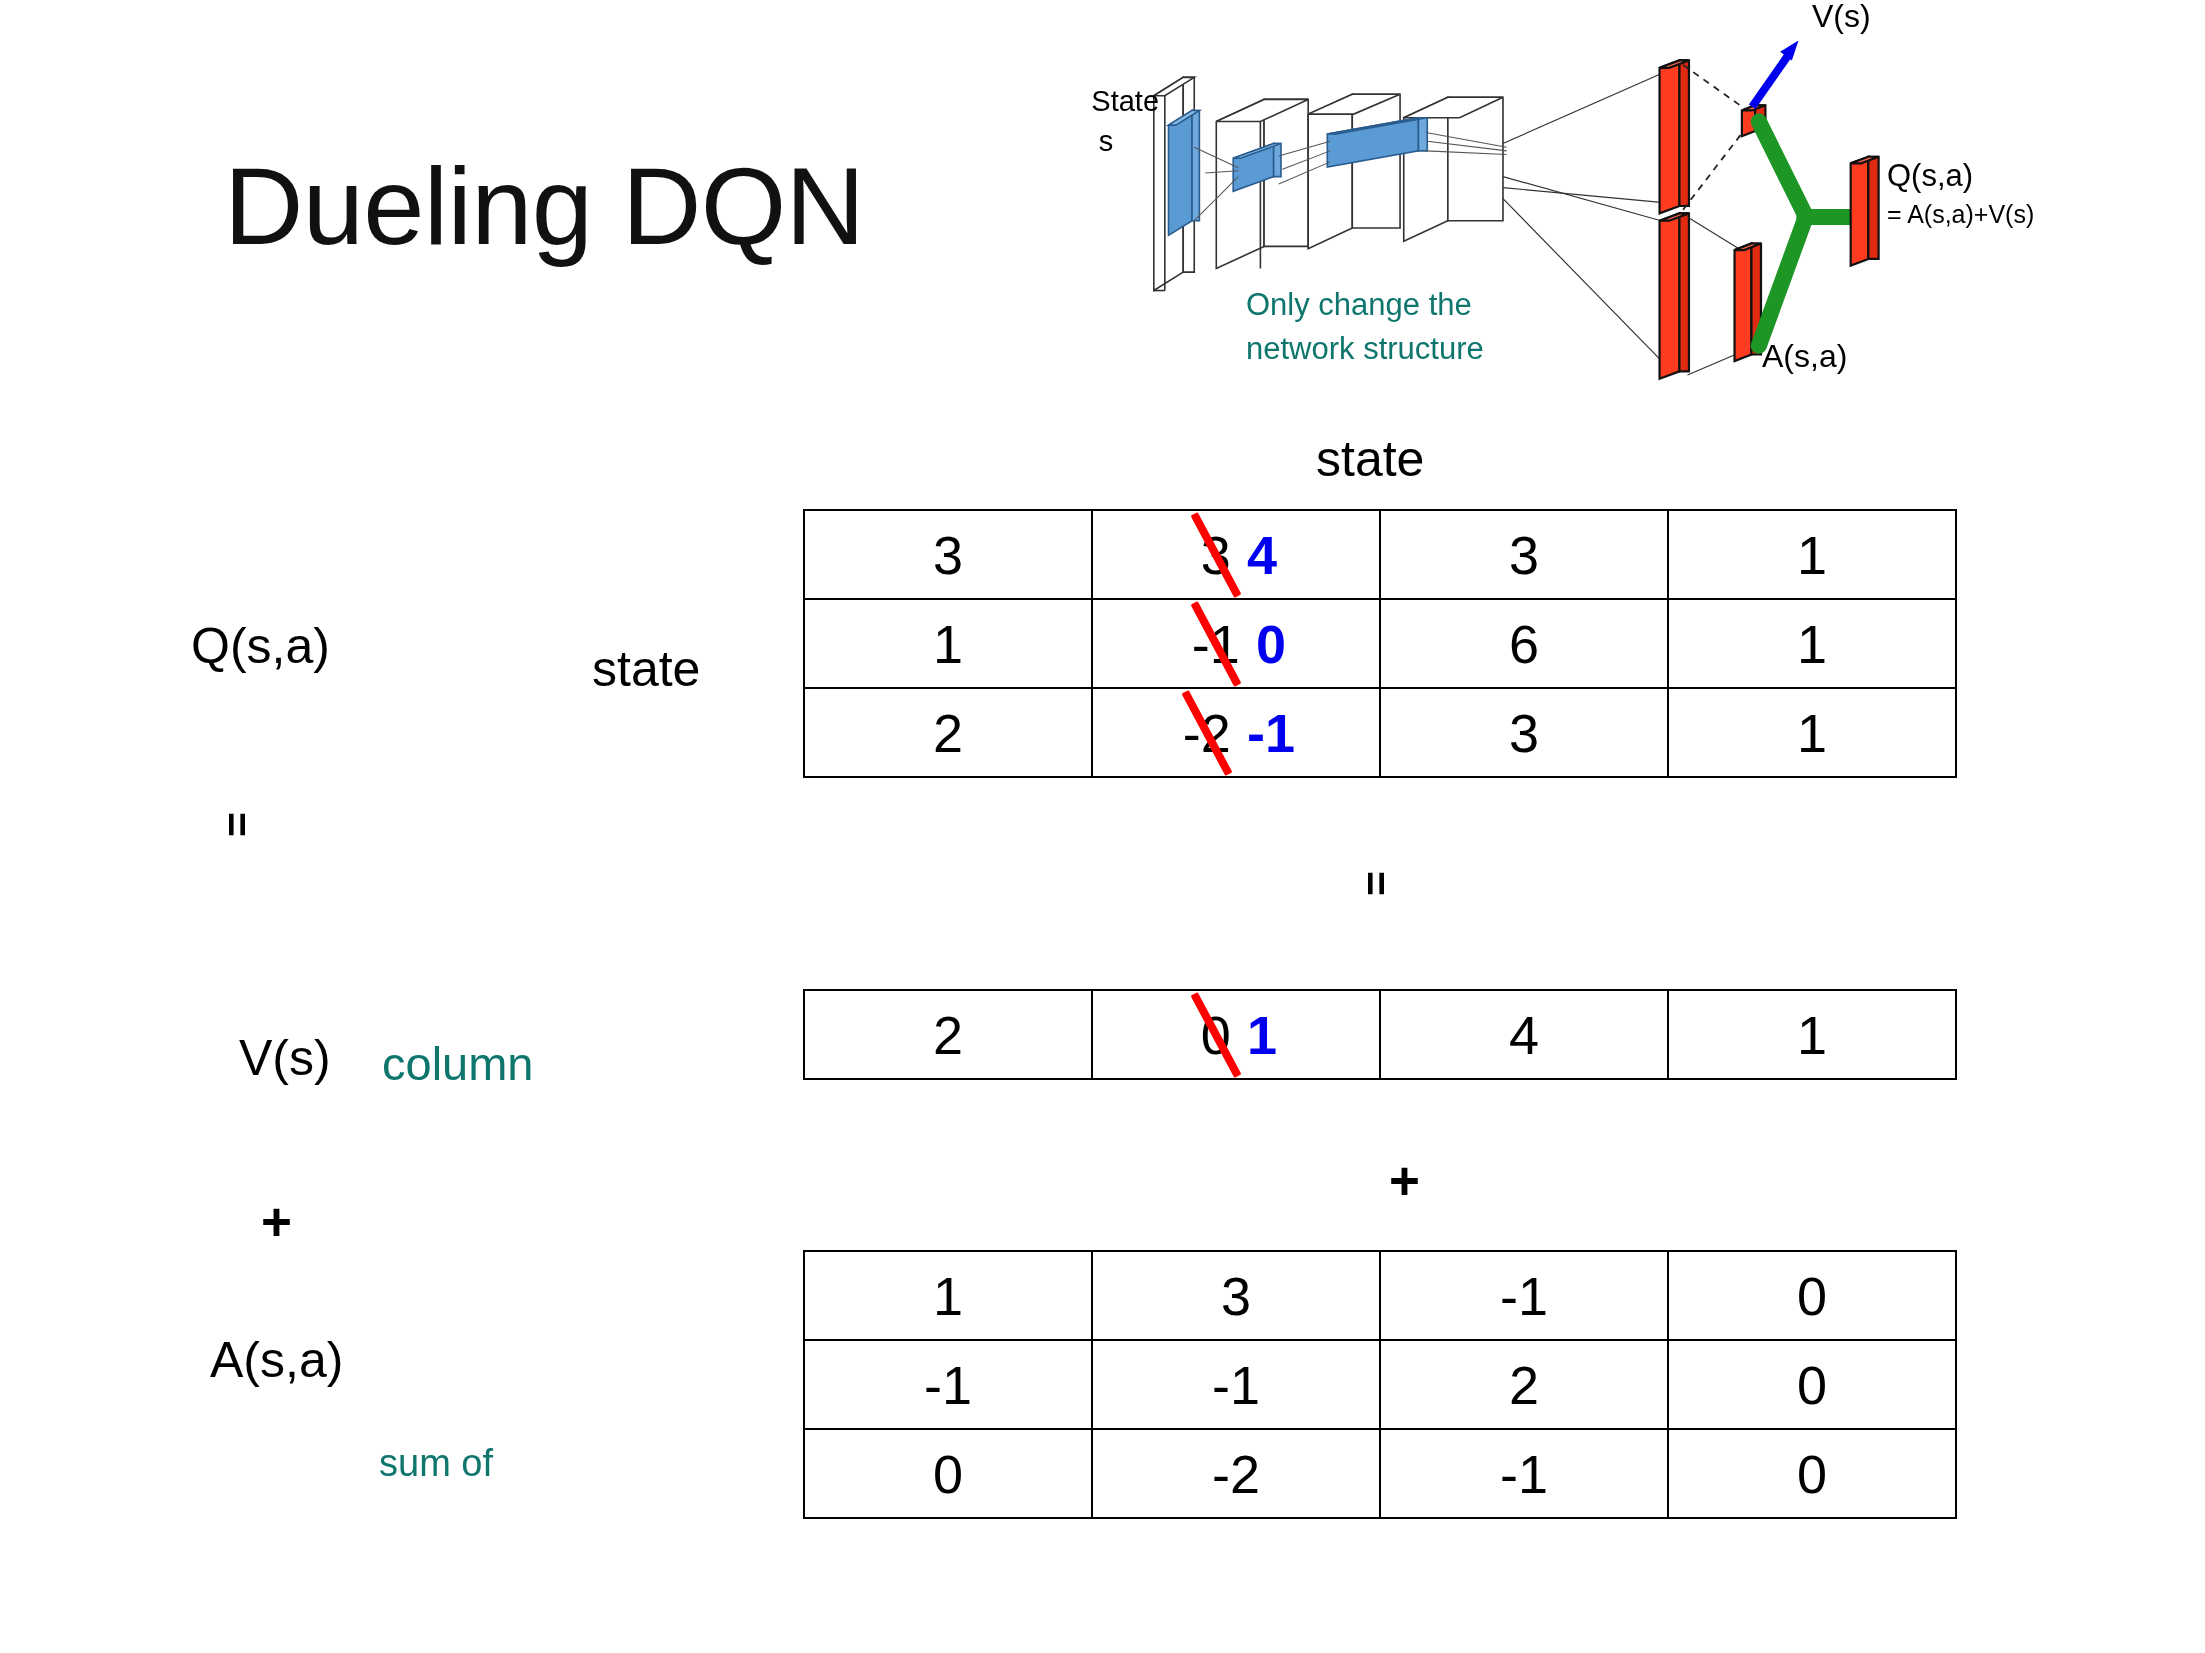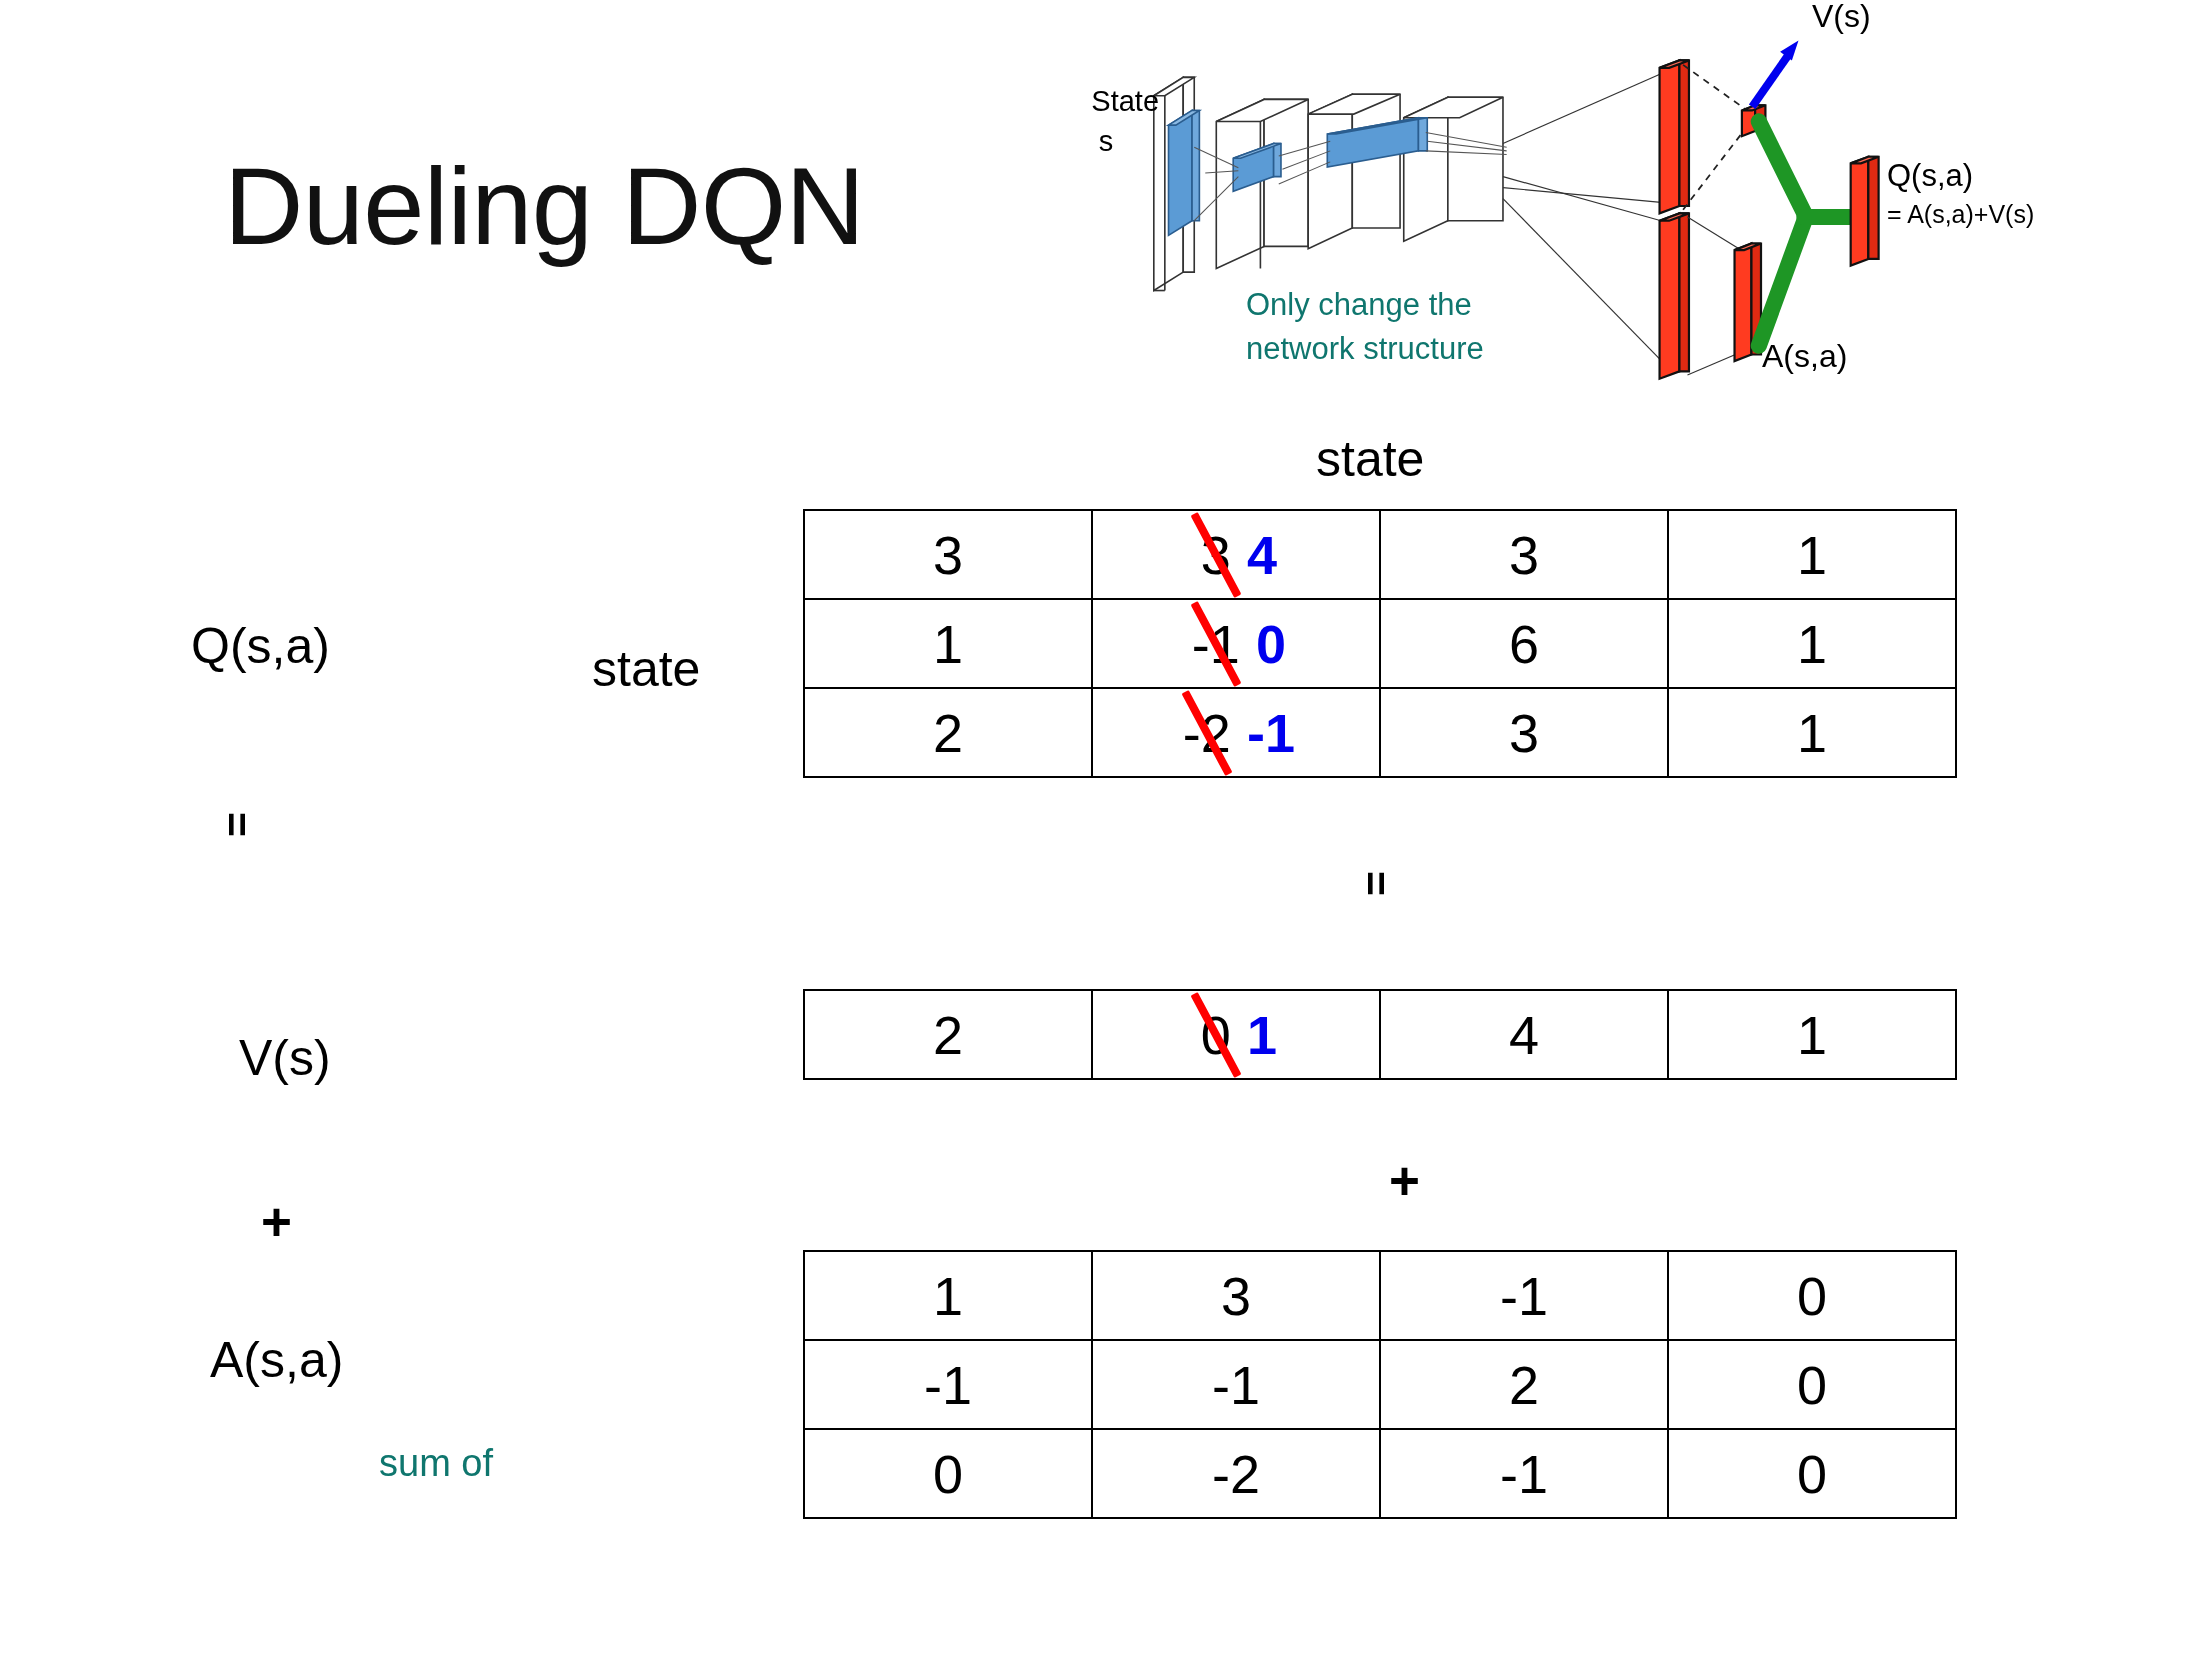--- a/index.html
+++ b/index.html
@@ -195,20 +195,21 @@
 <div class="abs lbl" id="q-label">Q(s,a)</div>
 <div class="abs lbl" id="v-label">V(s)</div>
 <div class="abs lbl" id="a-label">A(s,a)</div>
 
 <div class="abs lbl" id="eq-left">=</div>
 <div class="abs lbl" id="eq-mid">=</div>
 <div class="abs lbl" id="plus-left">+</div>
 <div class="abs lbl" id="plus-mid">+</div>
 
 <div class="abs" id="avg-note">
+  <div class="lbl blue">column</div>
 </div>
 <div class="abs" id="sum-note">
   <div class="lbl blue">sum of</div>
 </div>
 
 <table class="grid" id="q-table">
     <tbody>
       <tr>
         <td>3</td>
         <td><span class="cell-edit">

